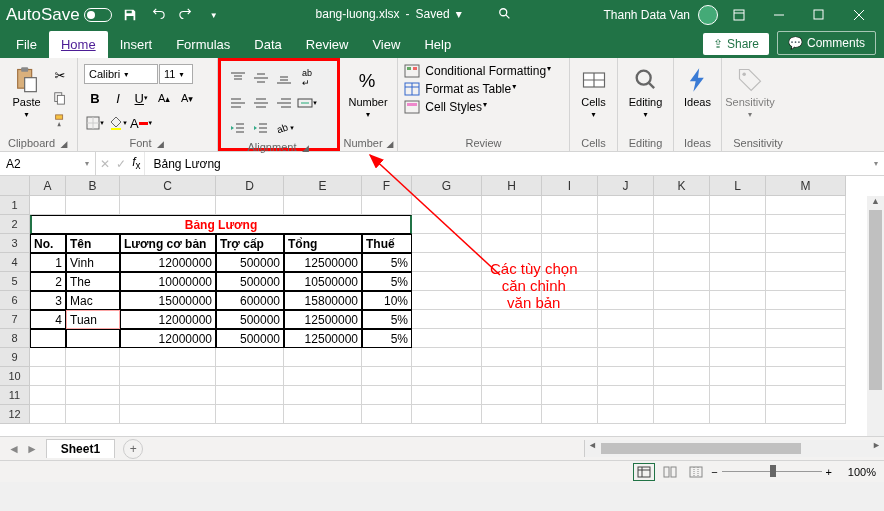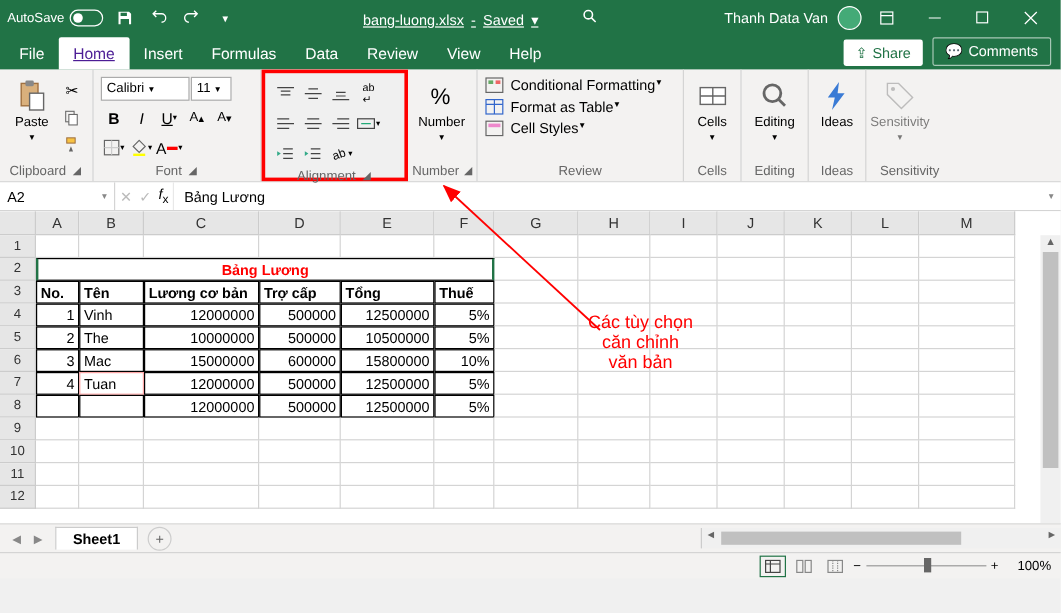--- a/index.html
+++ b/index.html
@@ -1,41 +1,41 @@
 <!DOCTYPE html>
 <html><head>
 <meta charset="utf-8">
 <style>
 * { box-sizing: border-box; margin: 0; padding: 0; font-family: 'Segoe UI', sans-serif; }
 body { background: #f0f0f0; width: 884px; height: 511px; overflow: hidden; position: relative; }
 
 
 .titlebar { background: #217346; height: 30px; display: flex; align-items: center; color: #fff; font-size: 12px; padding: 0 6px; }
 .titlebar .left { display: flex; gap: 8px; align-items: center; }
-.titlebar .autosave { display: flex; align-items: center; gap: 4px; font-size: 11px; }
+.titlebar .autosave { display: flex; align-items: center; gap: 4px; font-size: 17px; }
 .titlebar .toggle { width: 28px; height: 14px; border: 1px solid #fff; border-radius: 8px; position: relative; }
 .titlebar .toggle::after { content:''; width:8px; height:8px; background:#fff; border-radius:50%; position:absolute; left:2px; top:2px; }
 .titlebar .qat-btn { width: 20px; height: 20px; display:flex; align-items:center; justify-content:center; cursor:pointer; }
-.titlebar .center { flex: 1; text-align: center; display:flex; align-items:flex-end; justify-content:center; gap:6px;text-decoration:underline; }
+.titlebar .center { flex: 1; text-align: center; display:flex; align-items:flex-start; justify-content:center; gap:6px; }
 .titlebar .right { display:flex; align-items:center; gap:2px; }
 .titlebar .avatar { width:20px; height:20px; border-radius:50%; background:#4a7; border:1px solid #fff; }
 .titlebar .win-btn { width:38px; height:30px; display:flex; align-items:center; justify-content:center; cursor:pointer; }
 
 
 .tabrow { background: #217346; height: 28px; display:flex; align-items:flex-end; padding:0 4px; color:#fff; font-size:13px; }
 .tabrow .tab { padding: 6px 12px; cursor:pointer; }
 .tabrow .tab.active { background:#fff; color:#4c1d95; border-radius:2px 2px 0 0; }
 .tabrow .spacer { flex:1; }
 .tabrow .share-btn { background:#fff; color:#217346; padding:4px 10px; margin:0 4px 3px; border-radius:2px; font-size:12px; display:flex; align-items:center; gap:4px; cursor:pointer; }
 .tabrow .comments-btn { border:1px solid rgba(255,255,255,0.6); color:#fff; padding:4px 10px; margin:0 4px 3px; border-radius:2px; font-size:12px; display:flex; align-items:center; gap:4px; cursor:pointer; }
 
 
 .ribbon { background:#f3f2f1; height: 94px; border-bottom:1px solid #d4d4d4; display:flex; }
 .group { border-right:1px solid #d4d4d4; padding: 2px 6px 0; display:flex; flex-direction:column; justify-content:space-between; position:relative; }
-.group-label { text-align:center; font-size:11px; color:#666; padding:2px 0; display:flex; justify-content:center; align-items:flex-start; gap:4px; }
+.group-label { text-align:center; font-size:11px; color:#666; padding:2px 0; display:flex; justify-content:center; align-items:flex-end; gap:4px; }
 .group-body { flex:1; display:flex; align-items:flex-start; gap:2px; padding-top:4px; }
 .dlg-launcher { width:10px; height:10px; display:inline-flex; align-items:center; justify-content:center; font-size:9px; color:#666; cursor:pointer; }
 
 .bigbtn { display:flex; flex-direction:column; align-items:center; width:44px; padding:2px; cursor:pointer; font-size:11px; gap:2px; }
 .bigbtn .icon { width:28px; height:28px; }
 .smallbtn { width:22px; height:22px; display:flex; align-items:center; justify-content:center; cursor:pointer; font-size:13px; }
 .combo { border:1px solid #ababab; background:#fff; font-size:11px; height:20px; display:flex; align-items:center; padding:0 4px; }
 .combo .caret { margin-left:4px; font-size:8px; }
 .col { display:flex; flex-direction:column; gap:1px; }
 .row { display:flex; gap:1px; align-items:flex-start; }

